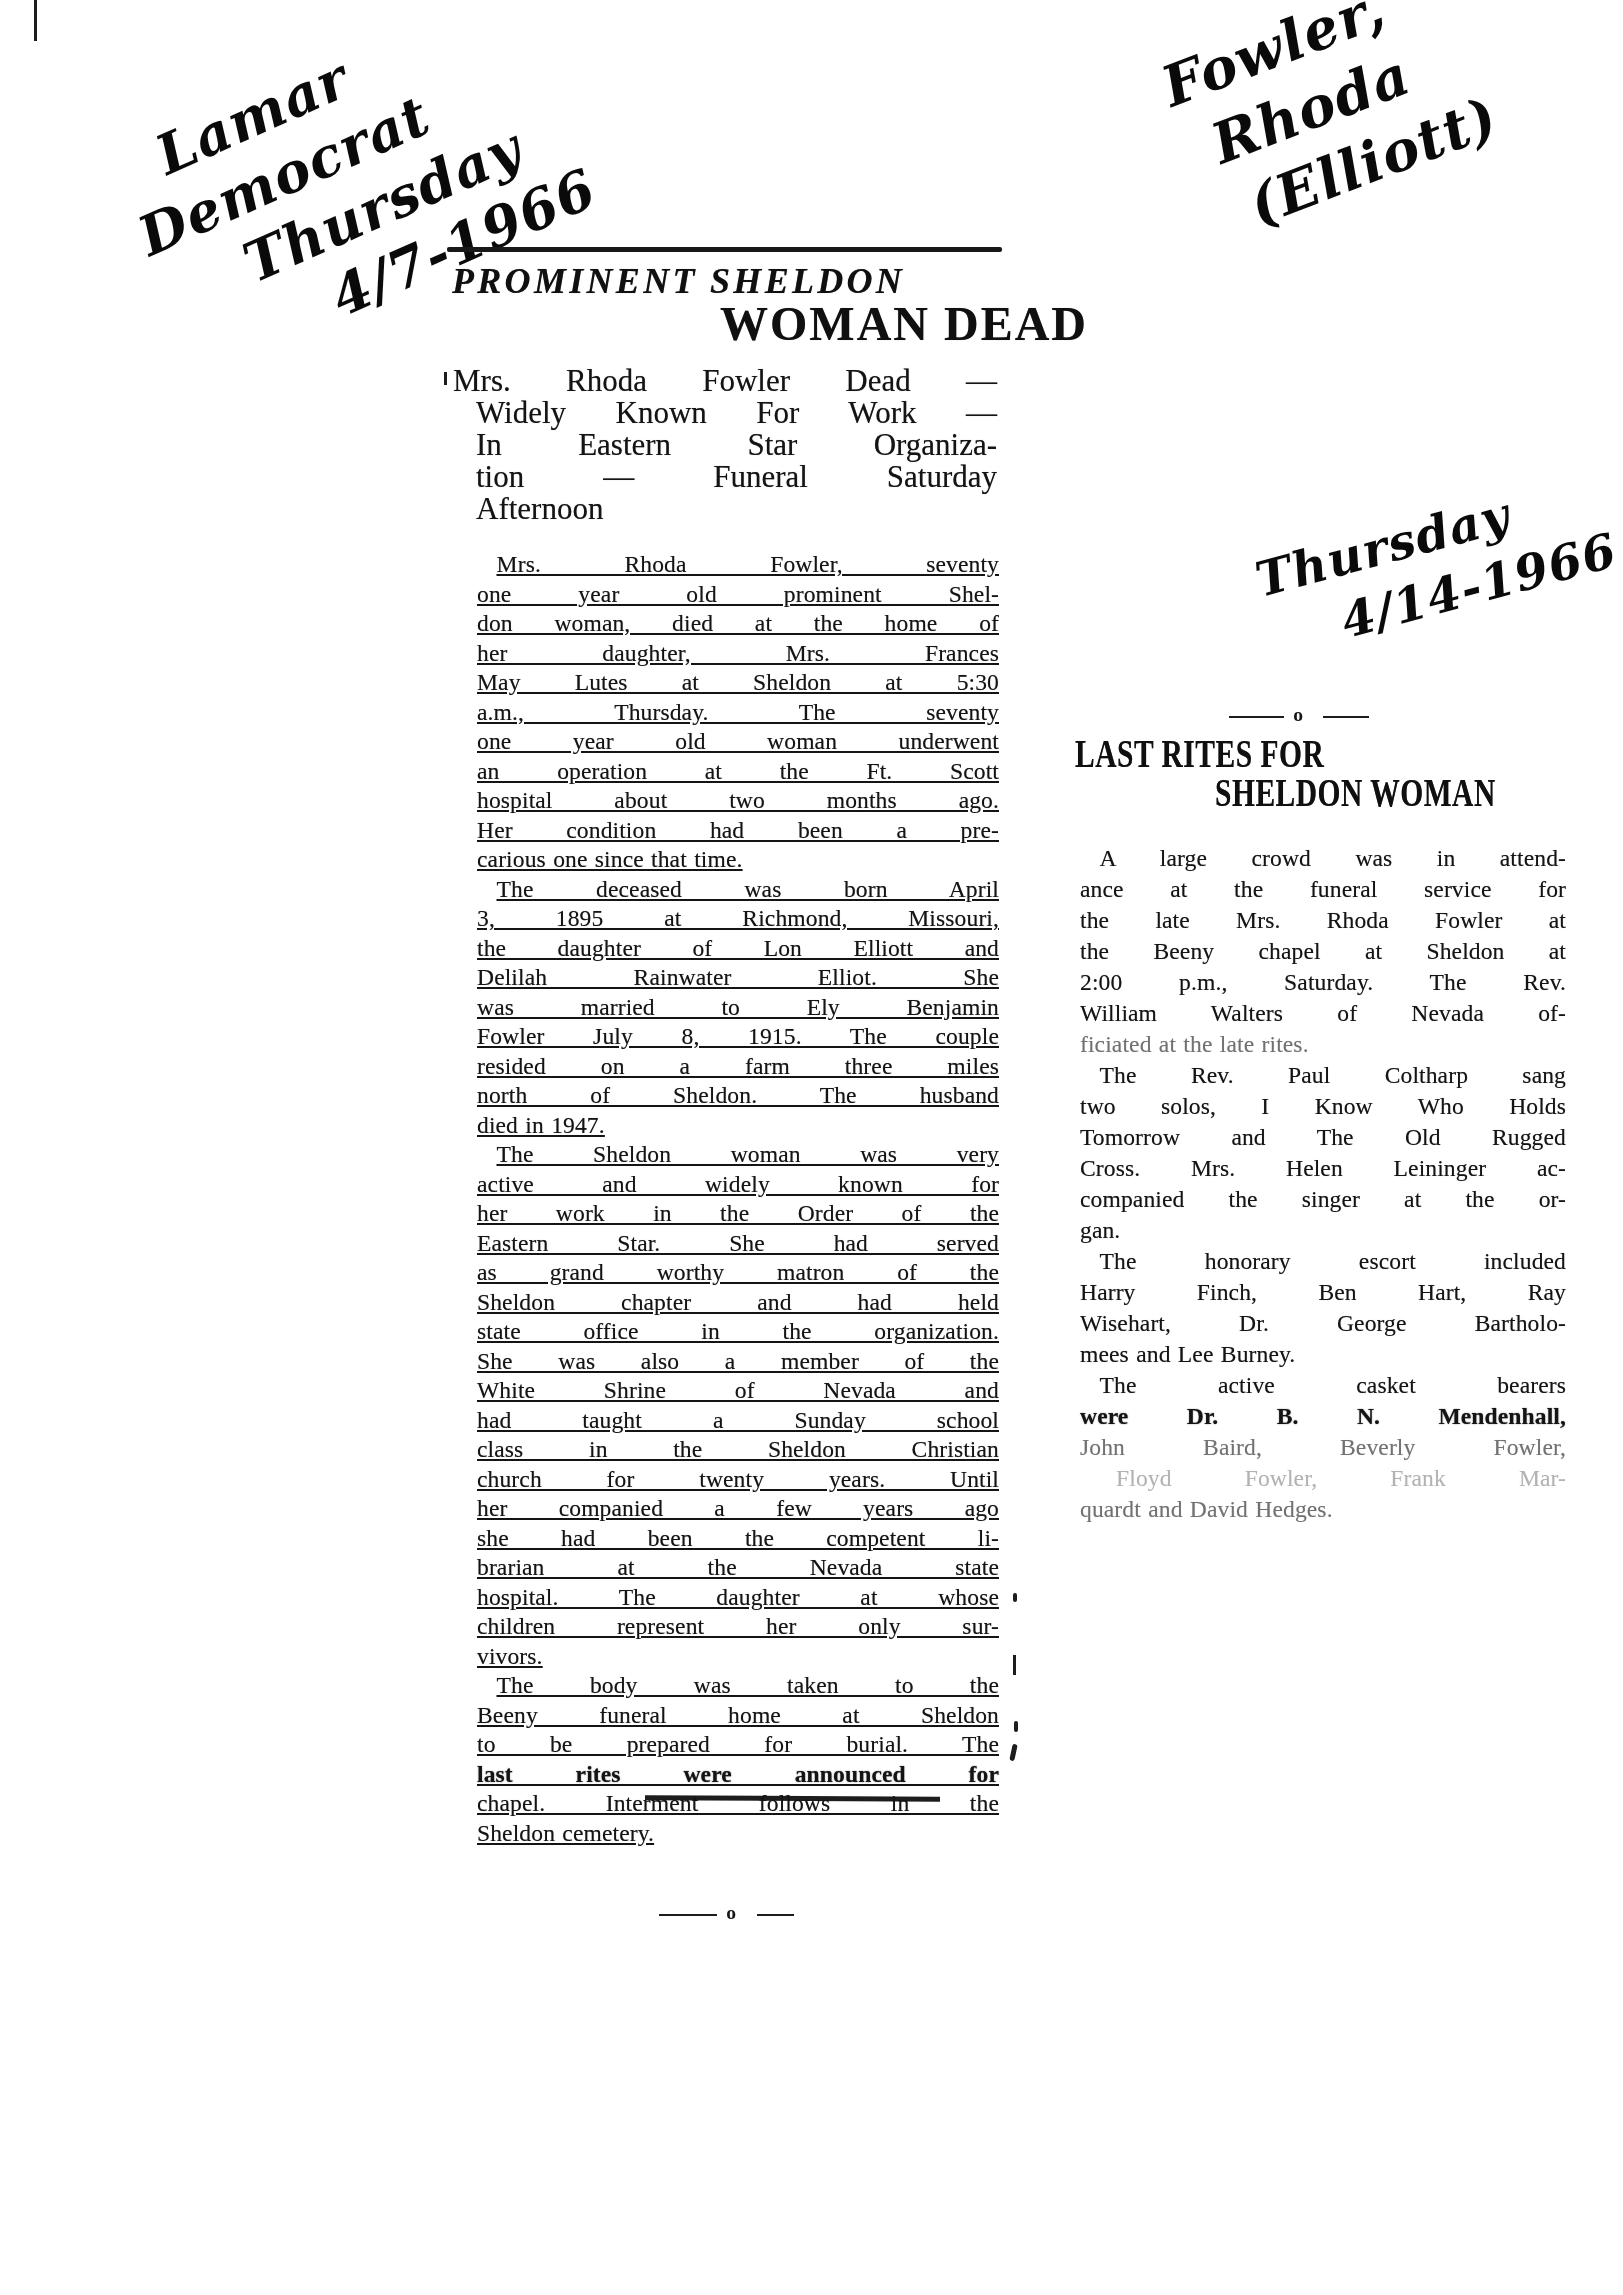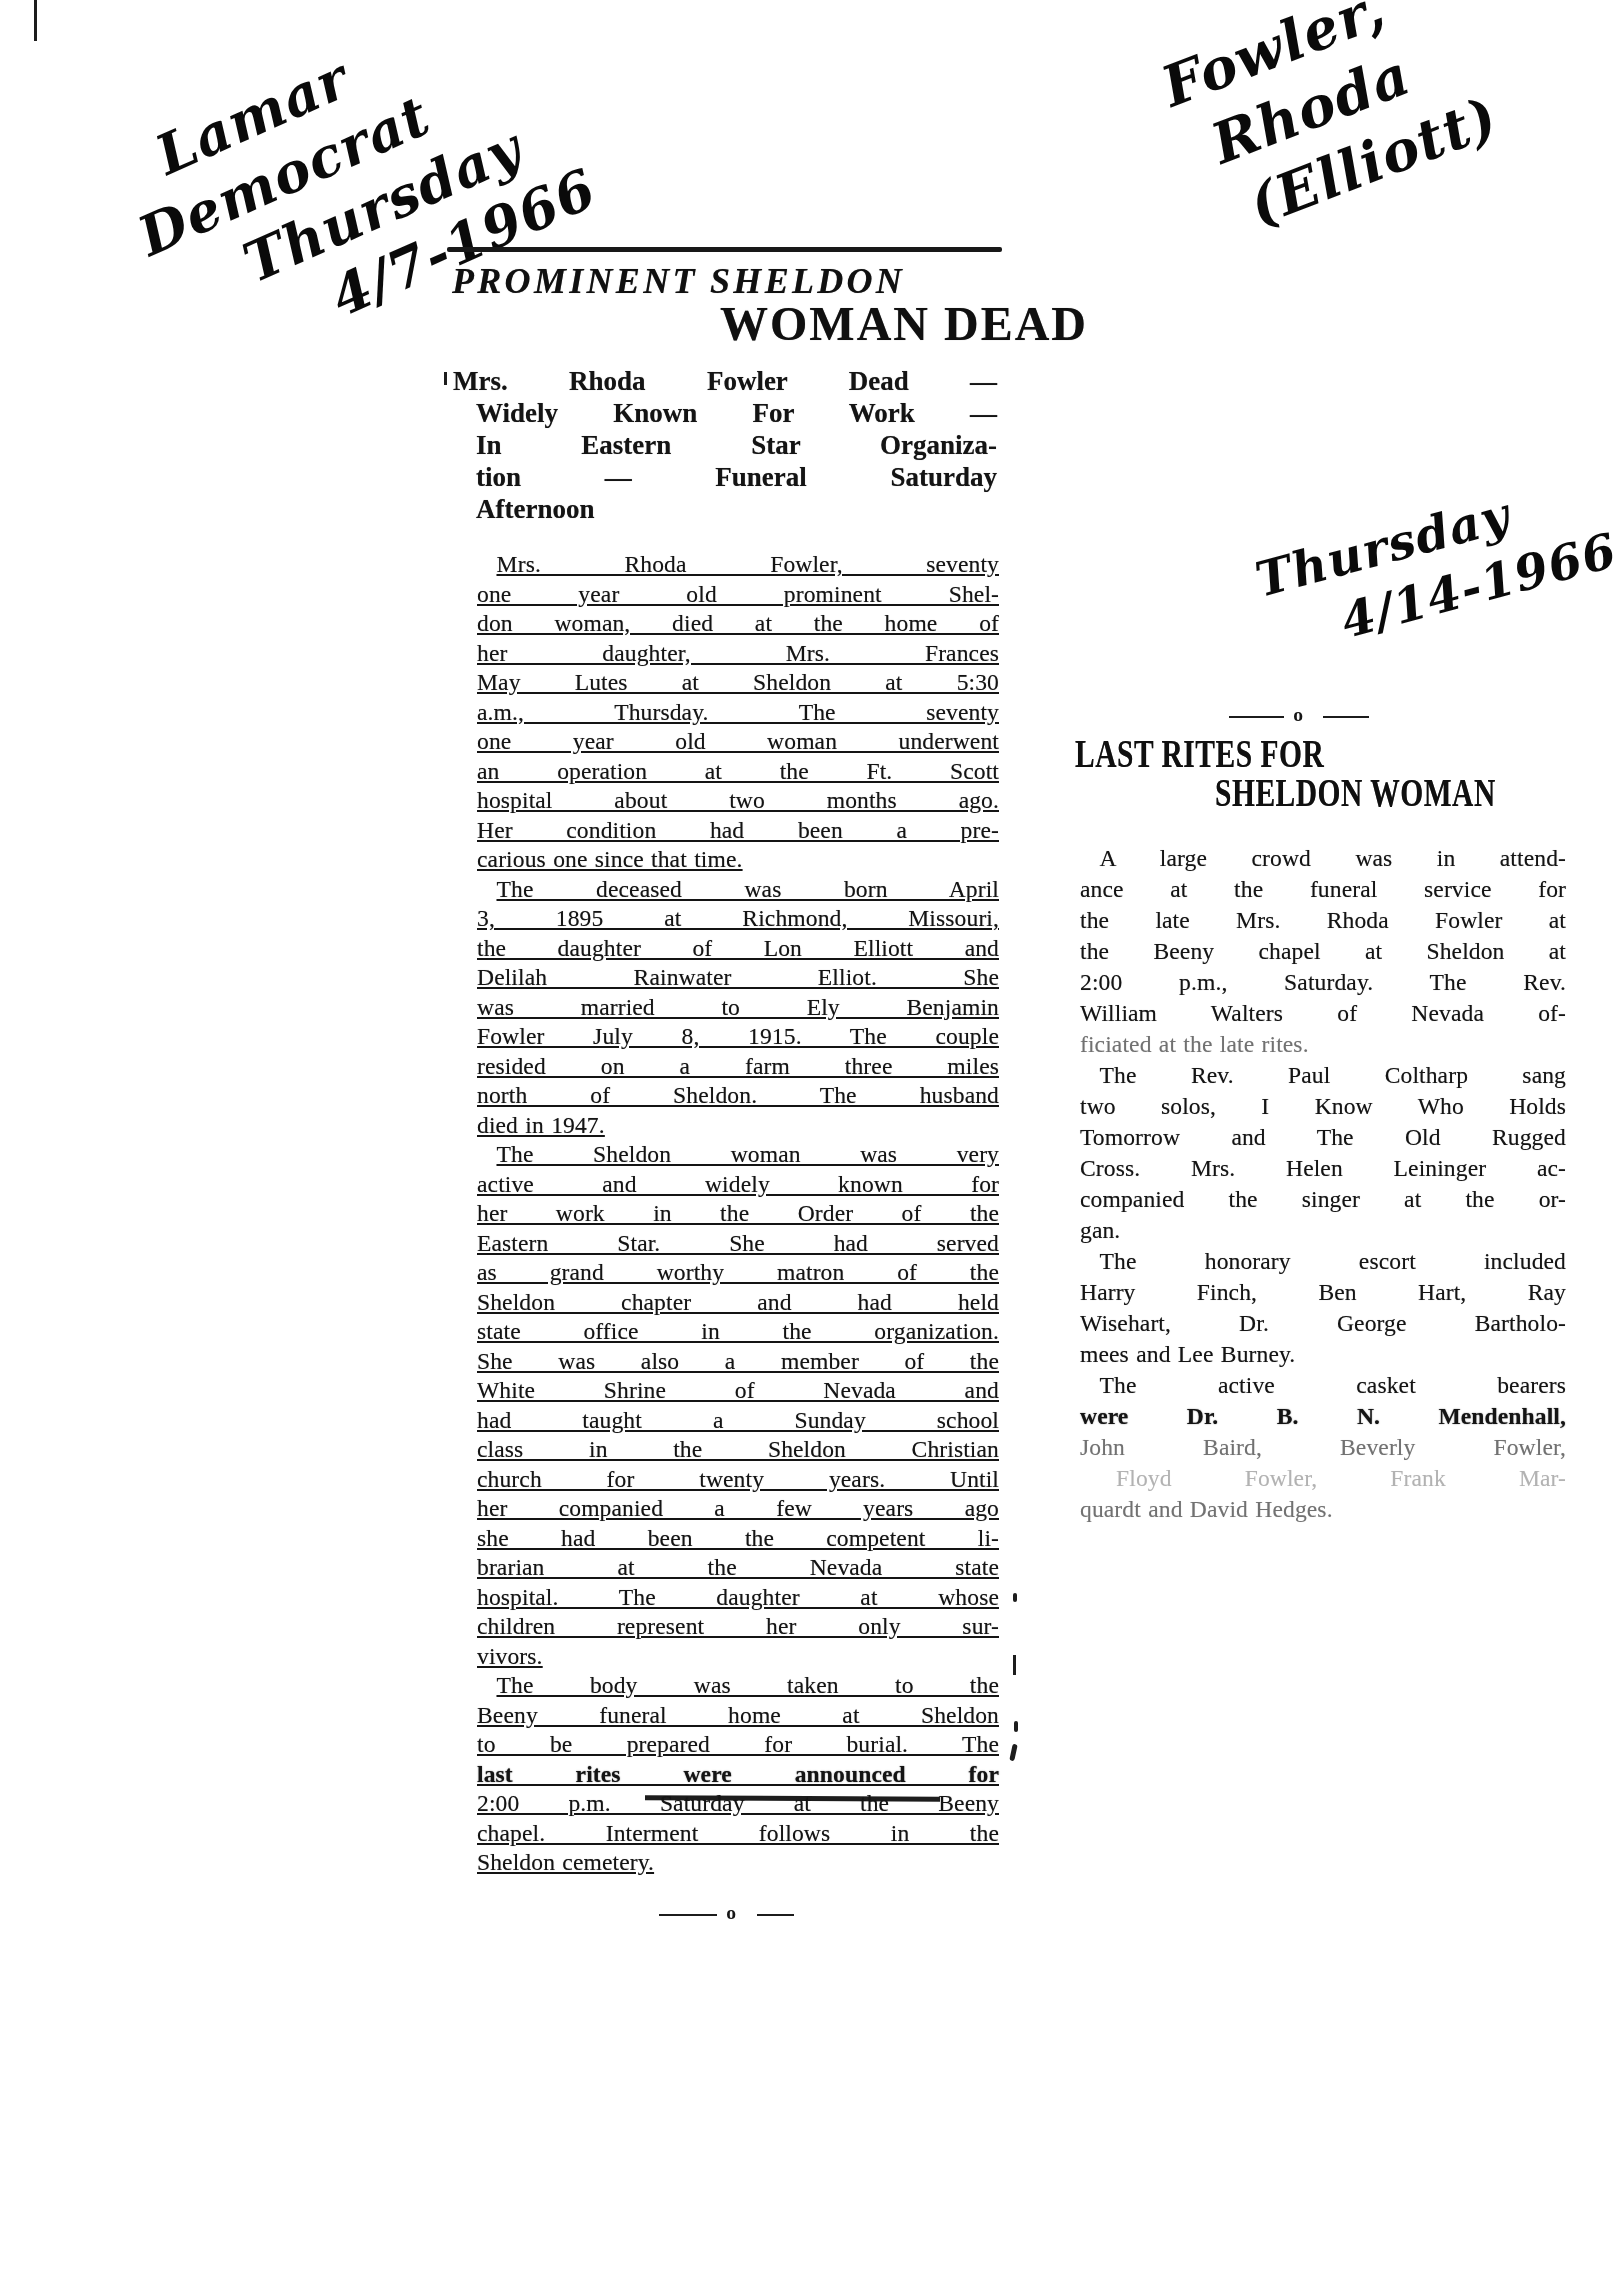--- a/index.html
+++ b/index.html
@@ -41,21 +41,21 @@
     position:absolute;font-weight:700;white-space:nowrap;color:#101010;line-height:1;
     text-shadow:0 0 0.7px rgba(0,0,0,.55);
   }
   .hl-left1{left:452px;top:263px;font-size:36px;letter-spacing:3.3px;font-style:italic;}
   .hl-left2{left:720px;top:300px;font-size:48px;letter-spacing:2px;}
   .hl-right1{left:1075px;top:733px;font-size:41px;letter-spacing:0.7px;transform:scaleX(.72);transform-origin:left top;}
   .hl-right2{left:1215px;top:772px;font-size:41px;letter-spacing:0.7px;transform:scaleX(.72);transform-origin:left top;}
   
   .subhead{
     position:absolute;left:453px;top:365px;width:544px;
-    font-size:27px;font-weight:700;line-height:32px;
+    font-size:31px;font-weight:400;line-height:32px;
     text-shadow:0 0 0.7px rgba(0,0,0,.5);
   }
   .subhead .line{padding-left:23px;}
   .subhead .line.first{padding-left:0;}
   
   .colbody{
     position:absolute;font-size:23.6px;letter-spacing:0.1px;word-spacing:1.3px;
     text-shadow:0 0 0.7px rgba(10,10,10,.45);
   }
   .col-left{left:477px;top:550px;width:522px;line-height:29.5px;text-decoration:underline;}
@@ -155,21 +155,20 @@
         <div class="line">brarian at the Nevada state</div>
         <div class="line">hospital. The daughter at whose</div>
         <div class="line">children represent her only sur-</div>
         <div class="line last">vivors.</div>
       </div>
       <div class="para">
         <div class="line first">The body was taken to the</div>
         <div class="line">Beeny funeral home at Sheldon</div>
         <div class="line">to be prepared for burial. The</div>
         <div class="line ink-heavy">last rites were announced for</div>
-        <div class="line">2:00 p.m. Saturday at the Beeny</div>
         <div class="line">chapel. Interment follows in the</div>
         <div class="line last">Sheldon cemetery.</div>
       </div>
     </div>
   <div class="odiv odiv-left">
     <span class="seg seg1"></span>
     <span class="oglyph">o</span>
     <span class="seg seg2"></span>
   </div>
 

